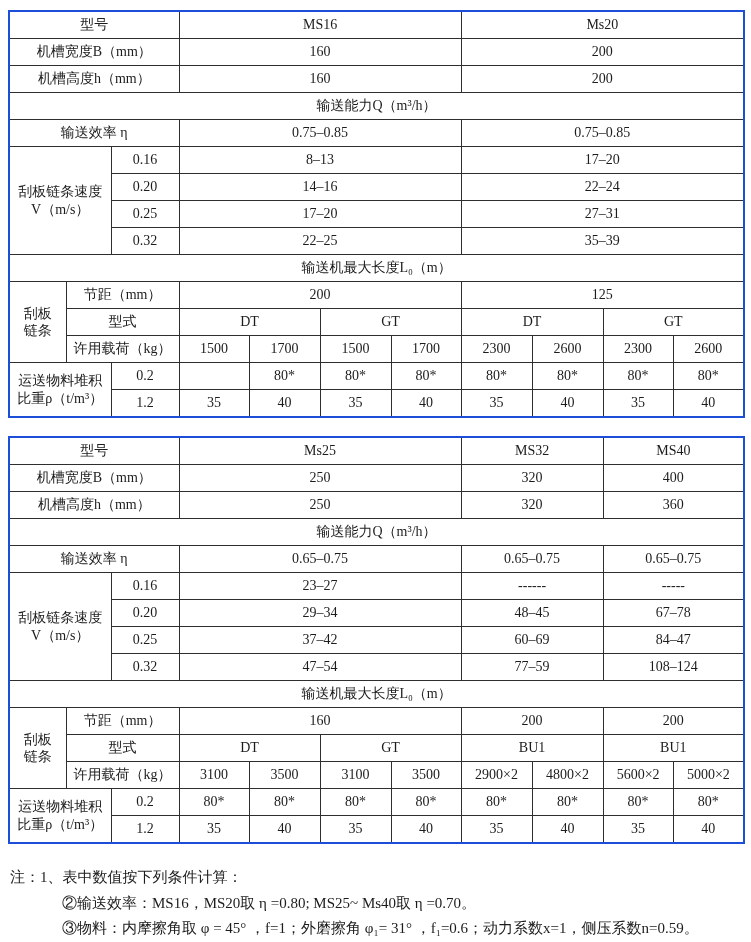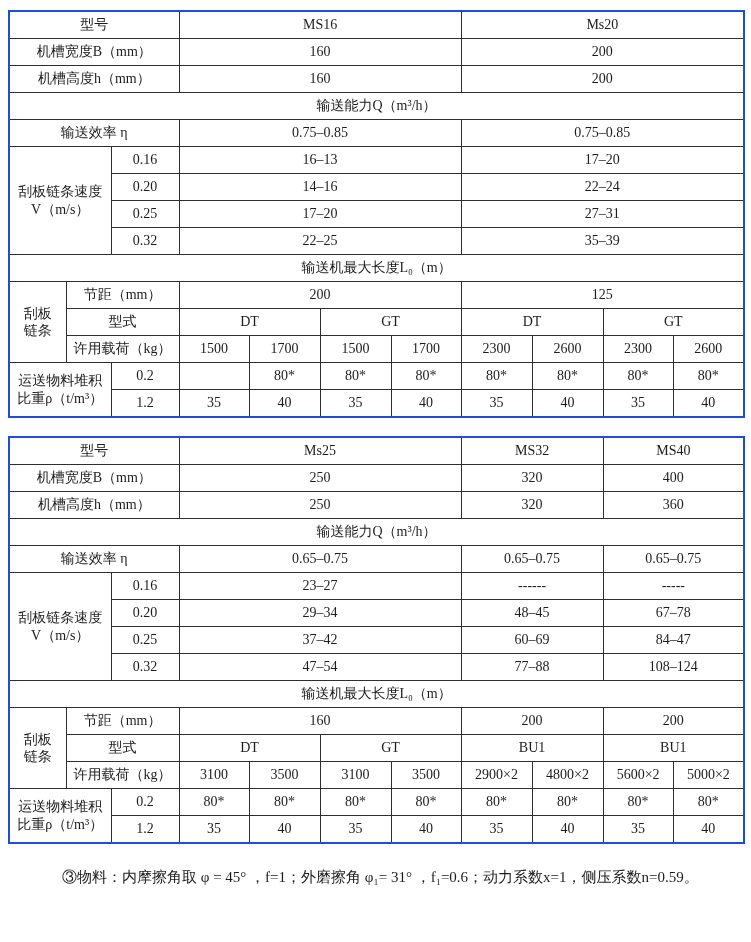--- a/index.html
+++ b/index.html
@@ -64,21 +64,21 @@
     <td colspan="3">输送效率 η</td>
     <td colspan="4">0.75–0.85</td>
     <td colspan="4">0.75–0.85</td>
   </tr>
   <tr>
     <td colspan="2" rowspan="4" class="two">
       <div>刮板链条速度</div>
       <div>V（m/s）</div>
     </td>
     <td>0.16</td>
-    <td colspan="4">16–13</td>
+    <td colspan="4">8–13</td>
     <td colspan="4">17–20</td>
   </tr>
   <tr>
     <td>0.20</td>
     <td colspan="4">14–16</td>
     <td colspan="4">22–24</td>
   </tr>
   <tr>
     <td>0.25</td>
     <td colspan="4">17–20</td>
@@ -208,21 +208,21 @@
   </tr>
   <tr>
     <td>0.25</td>
     <td colspan="4">37–42</td>
     <td colspan="2">60–69</td>
     <td colspan="2">84–47</td>
   </tr>
   <tr>
     <td>0.32</td>
     <td colspan="4">47–54</td>
-    <td colspan="2">77–88</td>
+    <td colspan="2">77–59</td>
     <td colspan="2">108–124</td>
   </tr>
   <tr>
     <td colspan="11">输送机最大长度L₀（m）</td>
   </tr>
   <tr>
     <td rowspan="3" class="two">
       <div>刮板</div>
       <div>链条</div>
     </td>
@@ -272,15 +272,17 @@
     <td>40</td>
     <td>35</td>
     <td>40</td>
     <td>35</td>
     <td>40</td>
   </tr>
 </tbody>
   </table>
 
 <div class="notes">
+  <p>注：1、表中数值按下列条件计算：</p>
+  <p class="sub">②输送效率：MS16，MS20取 η =0.80; MS25~ Ms40取 η =0.70。</p>
   <p class="sub">③物料：内摩擦角取 φ = 45° ，f=1；外磨擦角 φ₁= 31° ，f₁=0.6；动力系数x=1，侧压系数n=0.59。</p>
 
 </div>
 
 </body></html>

